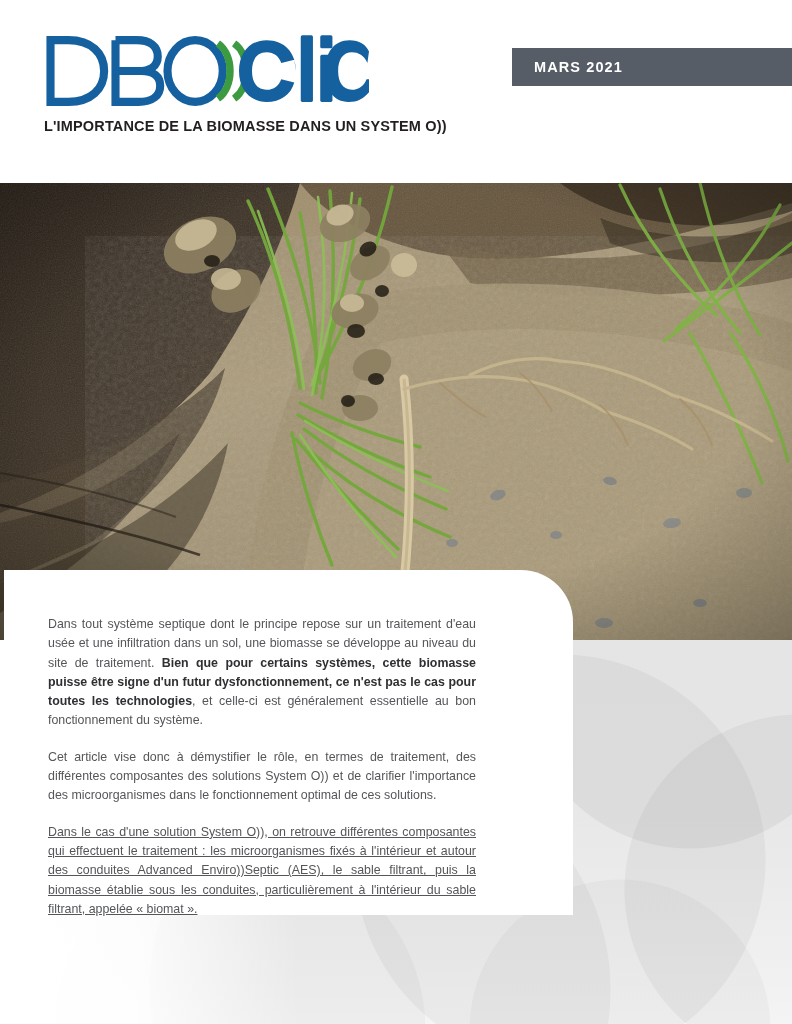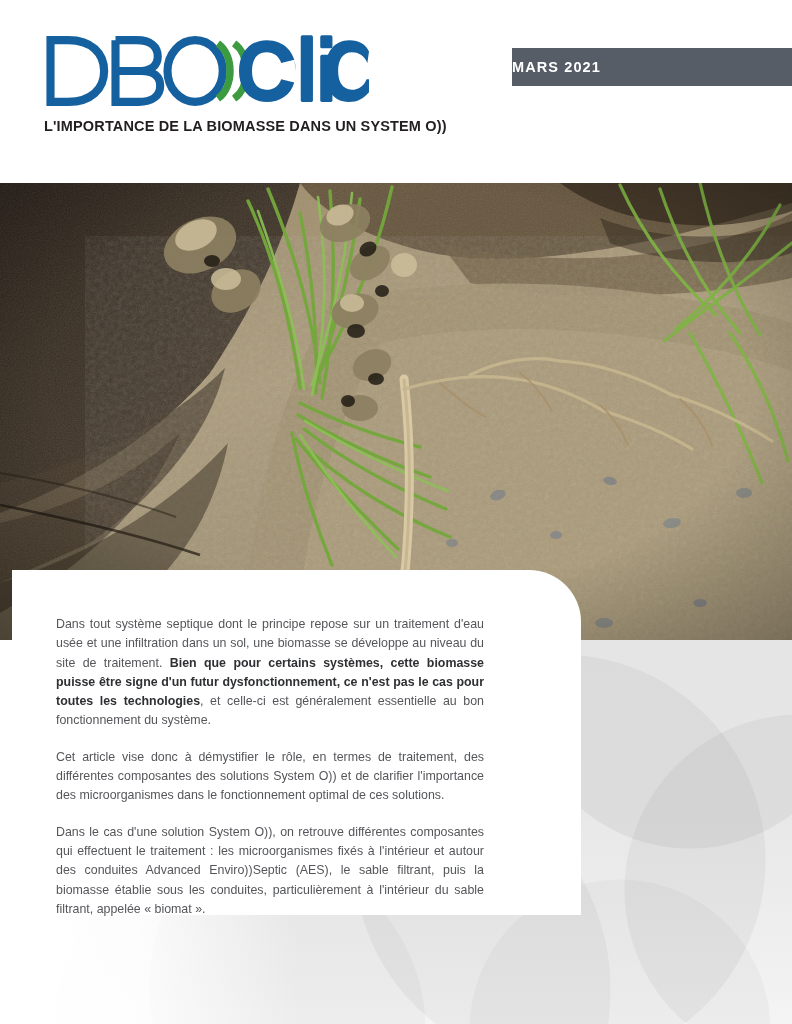--- a/index.html
+++ b/index.html
@@ -41,56 +41,56 @@
 
   .logo{position:absolute;left:44px;top:32px;height:78px;display:block;}
 
   .date-badge{
     position:absolute;left:512px;top:48px;width:280px;height:38px;
     background:#565d66;
     display:flex;align-items:center;
   }
   .date-badge span{
     color:#ffffff;font-size:14.5px;font-weight:700;letter-spacing:1.1px;
-    font-family:"Liberation Sans",sans-serif;
+    padding-left:22px;font-family:"Liberation Sans",sans-serif;
   }
 
   .doc-title{
     position:absolute;left:44px;top:118px;
     font-size:14.5px;font-weight:700;color:#231f20;letter-spacing:.15px;
     white-space:nowrap;font-family:"Liberation Sans",sans-serif;
   }
 
   
   .hero{
     position:absolute;left:0;top:183px;width:792px;height:457px;
     overflow:hidden;
   }
   .hero svg{display:block;width:792px;height:457px;}
 
   
   .card{
-    position:absolute;left:12px;top:570px;width:521px;height:345px;
+    position:absolute;left:4px;top:570px;width:521px;height:345px;
     background:#ffffff;
     border-top-right-radius:52px;
     z-index:6;
     padding-left:48px;
   }
   .card-body{
     position:absolute;left:44px;top:45px;width:428px;
   }
   .card-body p{
     margin:0 0 17px 0;
     font-size:12.4px;
     line-height:19.3px;
     color:#55565a;
     text-align:justify;
     font-family:"Liberation Sans",sans-serif;
   }
-  .card-body p:last-child{margin-bottom:0;}
+  .card-body p:last-child{margin-bottom:0;text-decoration:underline;}
   .card-body b{color:#2f3033;font-weight:700;}
 
   
   .footer{
     position:absolute;left:0;top:972px;width:792px;
     text-align:center;z-index:6;
   }
   .footer span{
     font-size:12px;color:#8e9094;letter-spacing:.5px;
     font-family:"Liberation Sans",sans-serif;

